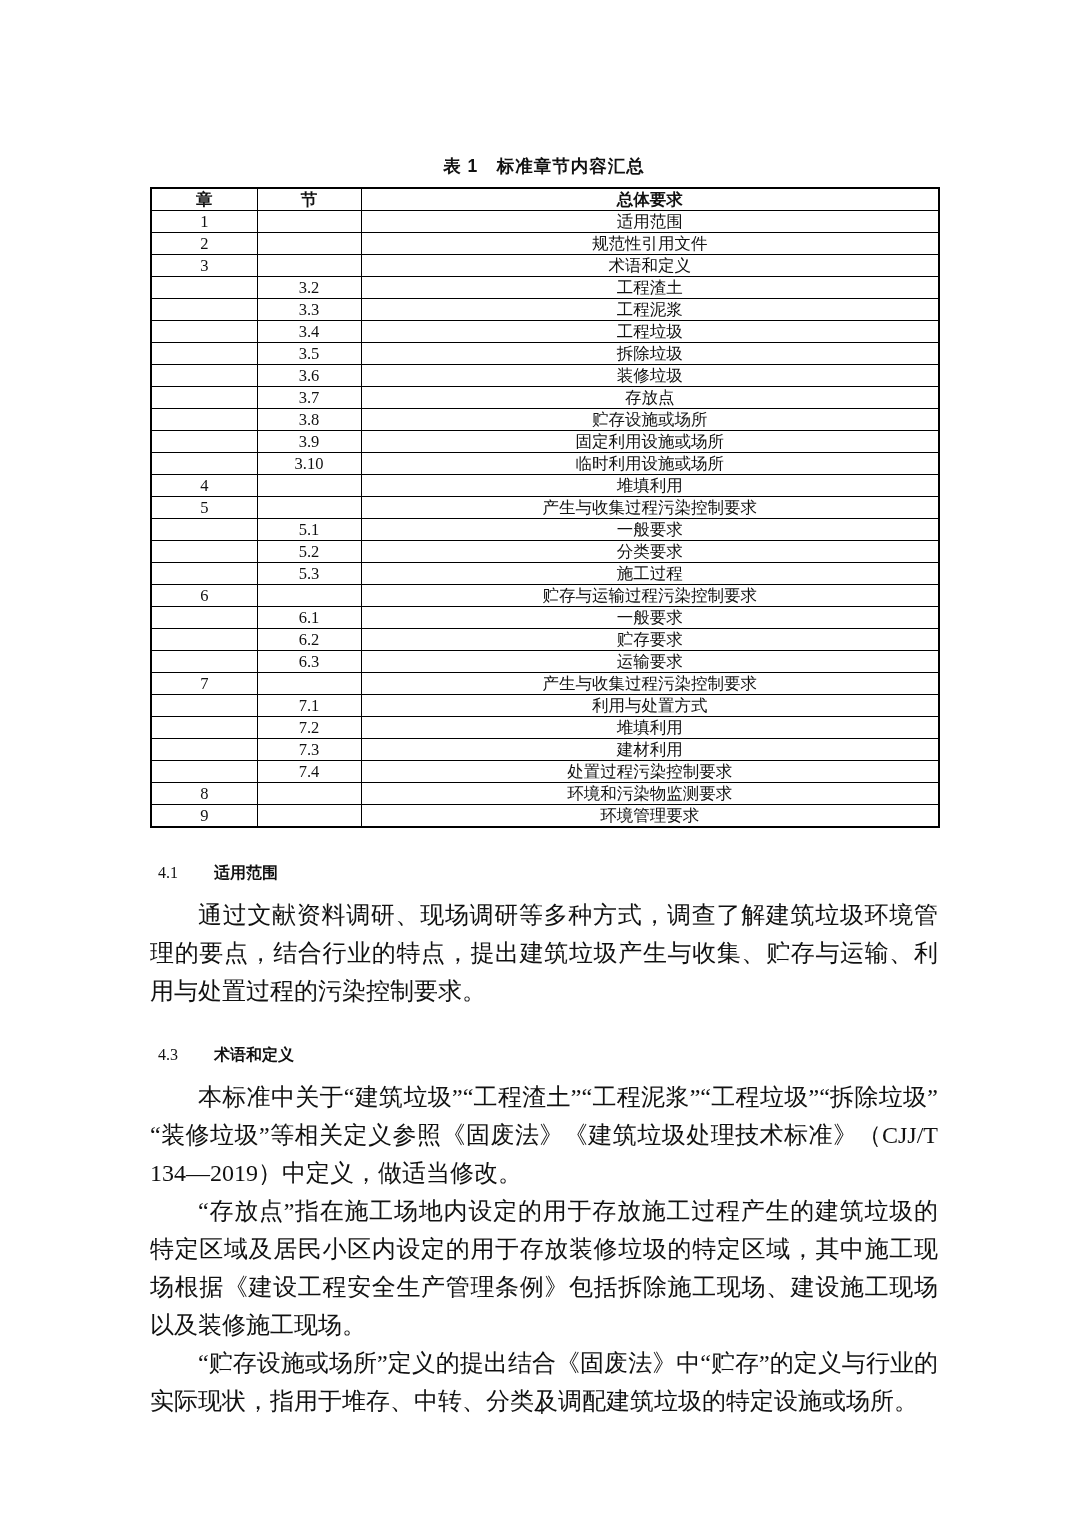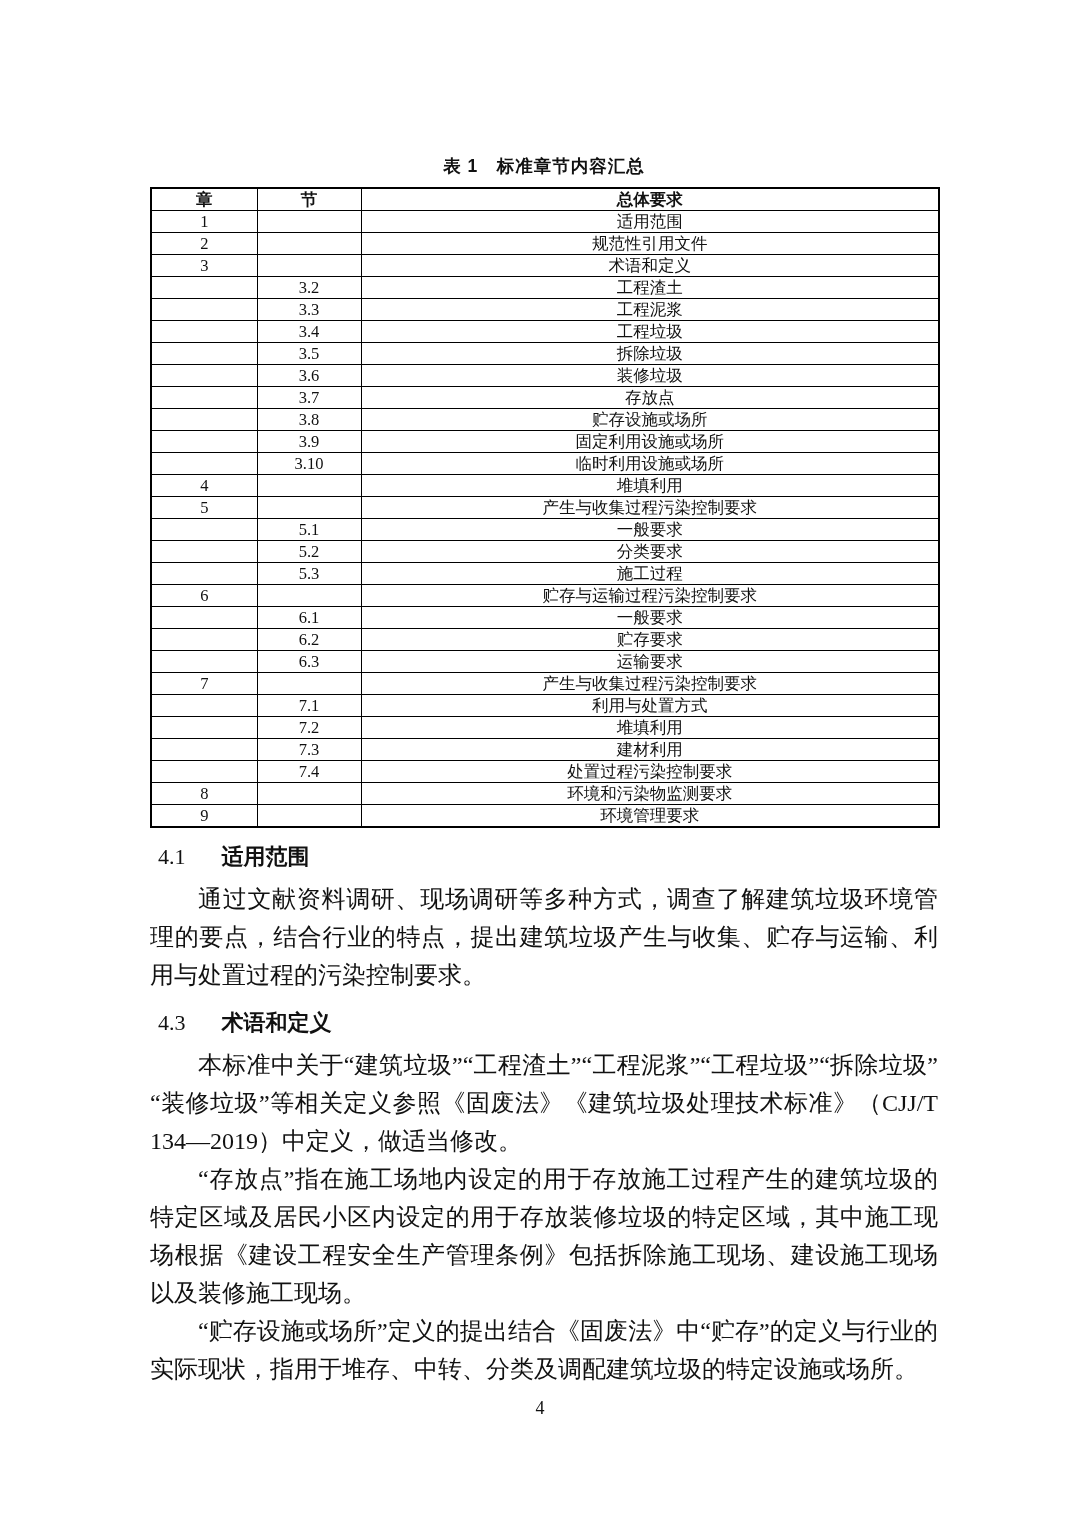--- a/index.html
+++ b/index.html
@@ -56,22 +56,22 @@
     white-space: nowrap;
   }
   table.chapter-table th {
     font-weight: bold;
   }
   col.col-chapter { width: 106px; }
   col.col-section { width: 104px; }
   col.col-content { width: 578px; }
 
   .section-heading {
-    margin: 14px 0 8px 8px;
-    font-size: 22px;
+    margin: 30px 0 8px 8px;
+    font-size: 16px;
     line-height: 30px;
     font-weight: bold;
     font-family: "Liberation Sans", "DejaVu Sans", sans-serif;
   }
   .section-heading .sec-num {
     font-family: "Liberation Serif", "DejaVu Serif", serif;
     font-weight: 500;
     margin-right: 36px;
   }
   .para {

